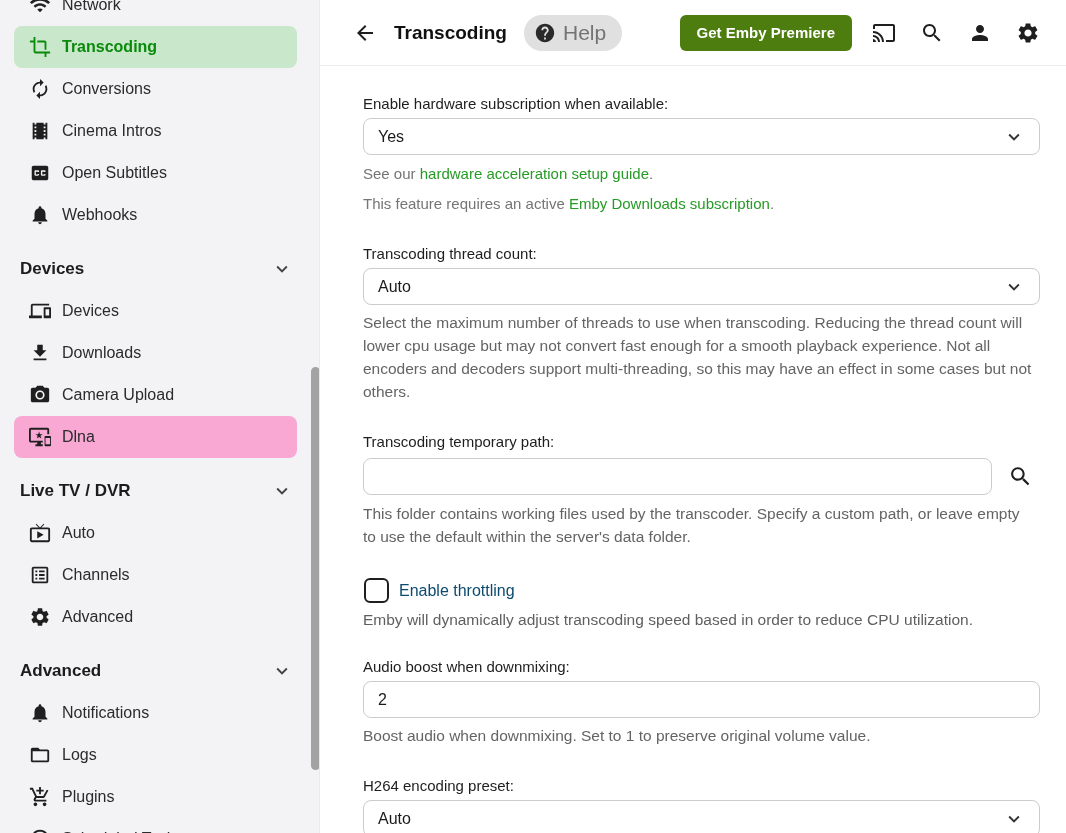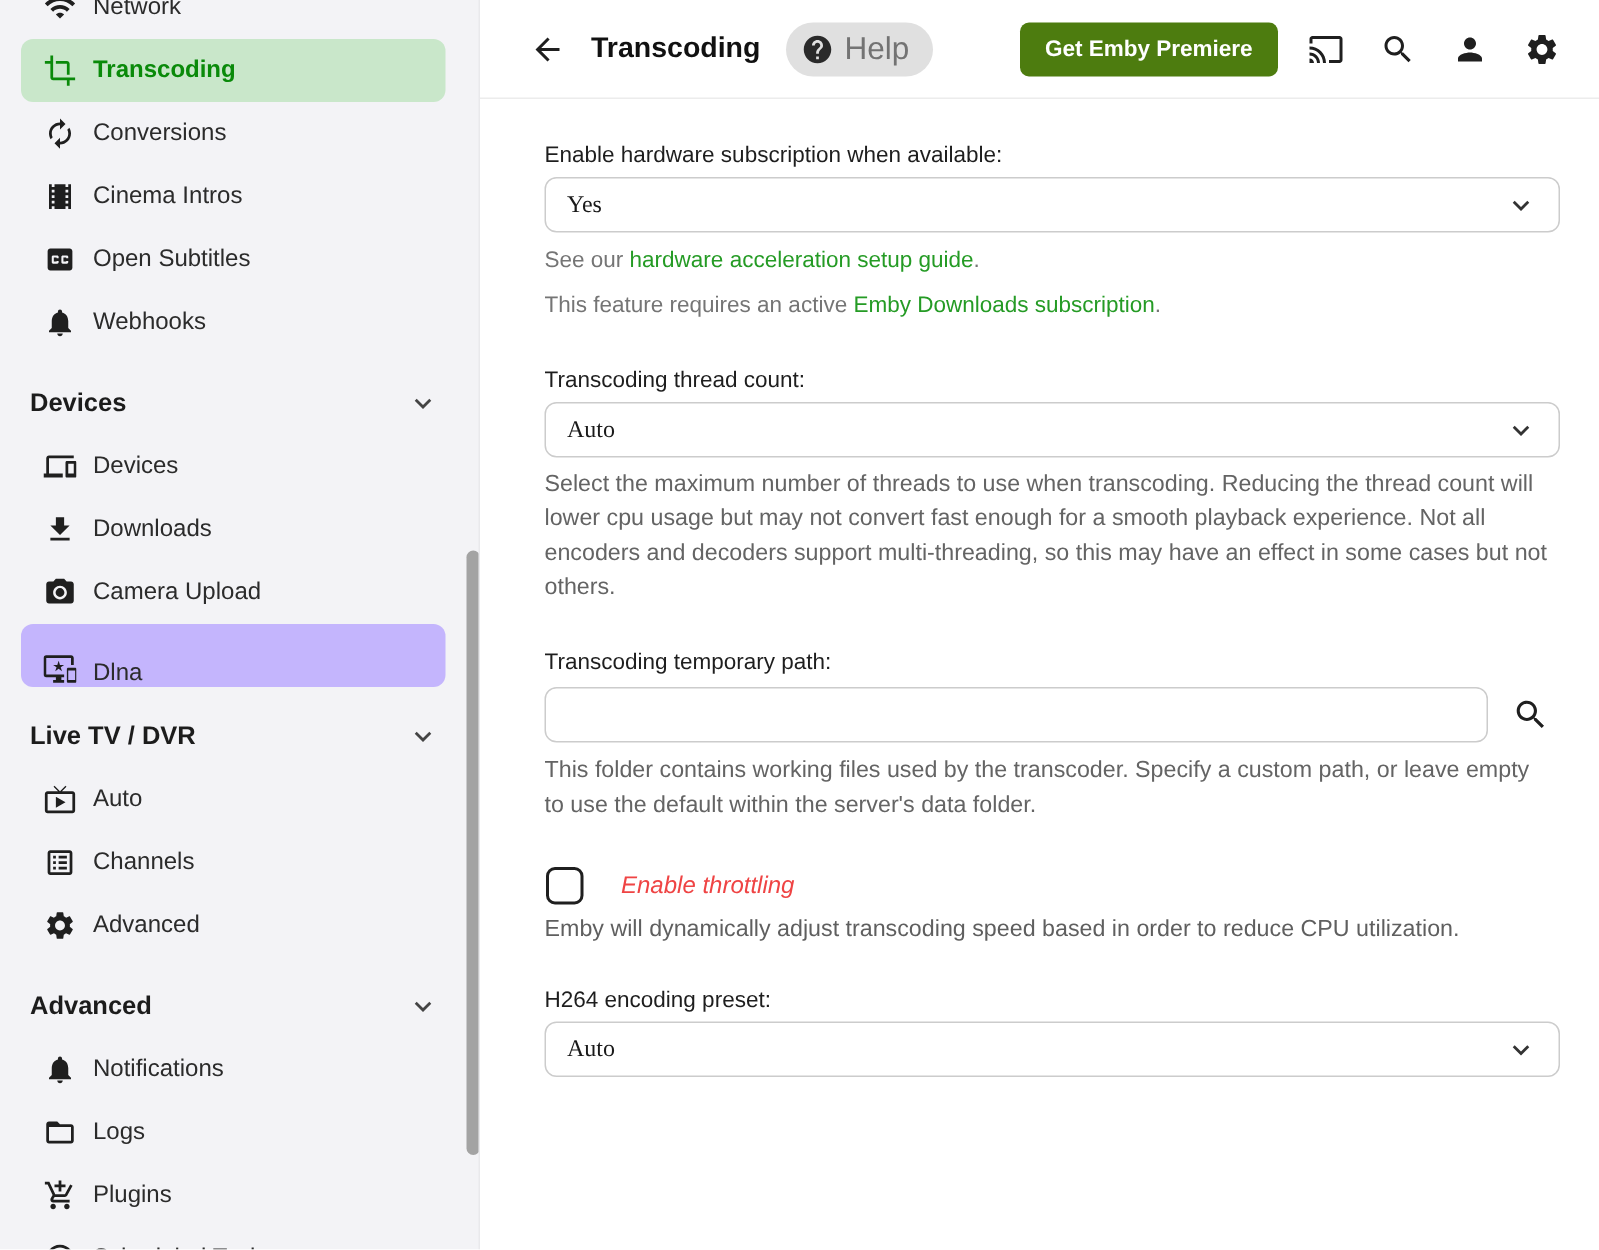--- a/index.html
+++ b/index.html
@@ -9,21 +9,21 @@
   
   .sidebar { position:relative; width:320px; height:833px; background:#f3f3f6; flex:none; overflow:hidden; border-right:1px solid #e9e9ec; }
   .nav { margin-top:-16px; }
   .nav-item { display:flex; align-items:center; height:42px; margin:0 22px 0 14px; border-radius:8px; padding-left:14px; cursor:pointer; color:#2b2b2b; }
   .nav-item .ic { width:24px; height:24px; flex:none; display:flex; align-items:center; justify-content:center; }
   .nav-item .ic svg { width:22px; height:22px; fill:#1f1f1f; }
   .nav-item .lbl { margin-left:10px; font-size:16px; }
   .nav-item.active { background:#c9e7ca; }
   .nav-item.active .lbl { color:#0a8a0a; font-weight:bold; }
   .nav-item.active .ic svg { fill:#0a8a0a; }
-  .nav-item.selected { background:#c4b5fd;align-items:flex-end; }
+  .nav-item.selected { background:#f9a8d4; }
   .sec-header { display:flex; align-items:center; justify-content:space-between; height:42px; margin-top:12px; padding:0 26px 0 20px; cursor:pointer; }
   .sec-header .sec-title { font-size:17px; font-weight:bold; color:#1c1c1c; }
   .sec-header svg { width:22px; height:22px; fill:#444; }
   .sb-scrollbar { position:absolute; right:-1px; top:367px; width:9px; height:403px; background:#a3a3a3; border-radius:5px; }
 
   
   .main { flex:1; display:flex; flex-direction:column; background:#fff; min-width:0; }
   .topbar { height:66px; flex:none; display:flex; align-items:center; padding:0 14px 0 27px; border-bottom:1px solid #ececec; }
   .back-btn { width:36px; height:36px; display:flex; align-items:center; justify-content:center; cursor:pointer; }
   .back-btn svg { width:24px; height:24px; fill:#1f1f1f; }
@@ -33,33 +33,33 @@
   .help-pill span { font-size:21px; color:#737373; }
   .premiere-btn { margin-left:auto; height:36px; padding:0 17px; border:none; border-radius:6px; background:#4d7c0f; color:#fff; font-size:15px; font-weight:bold; font-family:inherit; cursor:pointer; }
   .top-icons { display:flex; align-items:center; margin-left:8px; }
   .top-icon { width:48px; height:40px; display:flex; align-items:center; justify-content:center; cursor:pointer; }
   .top-icon svg { width:24px; height:24px; fill:#1f1f1f; }
 
   .content { flex:1; overflow:hidden; padding:29px 26px 0 43px; }
   .fgroup { margin-bottom:30px; }
   .flabel { display:block; font-size:15px; color:#1e1e1e; margin-bottom:6px; }
   .select, .tinput { width:100%; height:37px; border:1px solid #ccc; border-radius:8px; background:#fff; font-size:16px; color:#1a1a1a; padding:0 14px; }
-  .select { display:flex; align-items:center; justify-content:space-between; cursor:pointer;font-family:Liberation Serif, serif; }
+  .select { display:flex; align-items:center; justify-content:space-between; cursor:pointer; }
   .select svg { width:22px; height:22px; fill:#333; flex:none; }
   .tinput { font-family:inherit; outline:none; }
   .helpline { font-size:15px; color:#757575; line-height:23px; margin-top:7px; }
   .helpline a { color:#259b25; text-decoration:none; cursor:pointer; }
   .fdesc { font-size:15.5px; color:#646464; line-height:23px; margin-top:6px; max-width:660px; }
   .path-row { display:flex; align-items:center; }
   .path-row .tinput { flex:1; }
   .path-search { width:40px; height:40px; margin-left:8px; flex:none; display:flex; align-items:center; justify-content:center; cursor:pointer; }
   .path-search svg { width:25px; height:25px; fill:#1f1f1f; }
   .check-row { display:flex; align-items:center; margin-left:1px; }
   .checkbox { width:25px; height:25px; border:2.5px solid #1f1f1f; border-radius:6px; background:#fff; cursor:pointer; flex:none; }
-  .check-lbl { font-size:16px; color:#ef4444; margin-left:25px; cursor:pointer;font-style:italic; }
+  .check-lbl { font-size:16px; color:#0c4a6e; margin-left:10px; cursor:pointer; }
   .check-desc { margin-top:5px; font-size:15.5px; color:#5f5f5f; line-height:23px; }
 </style>
 </head>
 <body>
 
 <div class="app">
 
   <nav class="sidebar">
     <div class="nav" id="sidebar-nav">
         <div class="nav-item">
@@ -299,20 +299,25 @@
       </div>
 
       <div class="fgroup" style="margin-bottom:27px">
         <div class="check-row">
           <div class="checkbox"></div>
           <span class="check-lbl">Enable throttling</span>
         </div>
         <div class="check-desc">Emby will dynamically adjust transcoding speed based in order to reduce CPU utilization.</div>
       </div>
 
+      <div class="fgroup">
+        <label class="flabel">Audio boost when downmixing:</label>
+        <input class="tinput" type="text" value="2" style="">
+        <div class="fdesc">Boost audio when downmixing. Set to 1 to preserve original volume value.</div>
+      </div>
 
       <div class="fgroup">
         <label class="flabel">H264 encoding preset:</label>
         <div class="select">
           <span>Auto</span>
           <svg viewBox="0 0 24 24">
               <path d="M7.41 8.59L12 13.17l4.59-4.58L18 10l-6 6-6-6 1.41-1.41z"></path>
             </svg>
         </div>
 

